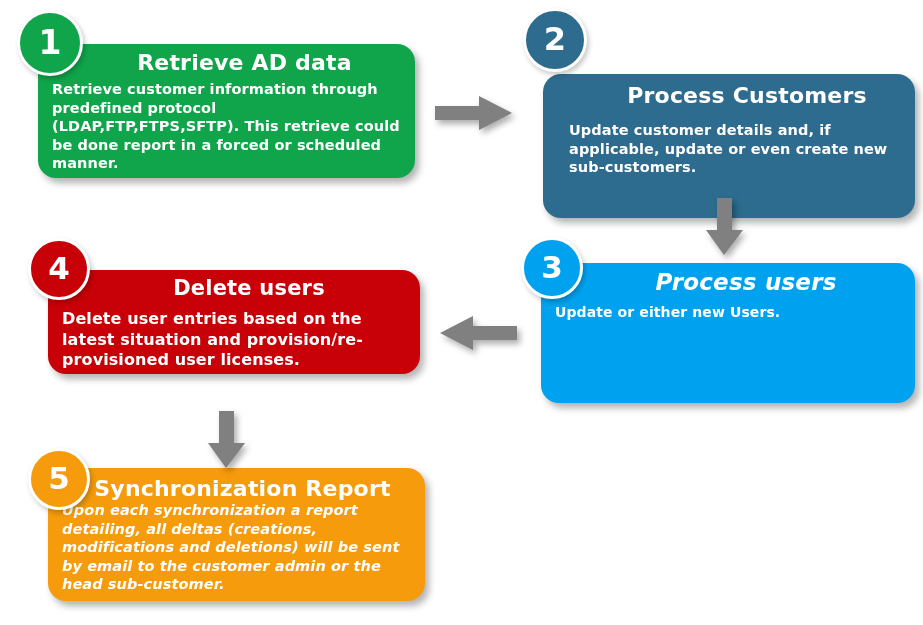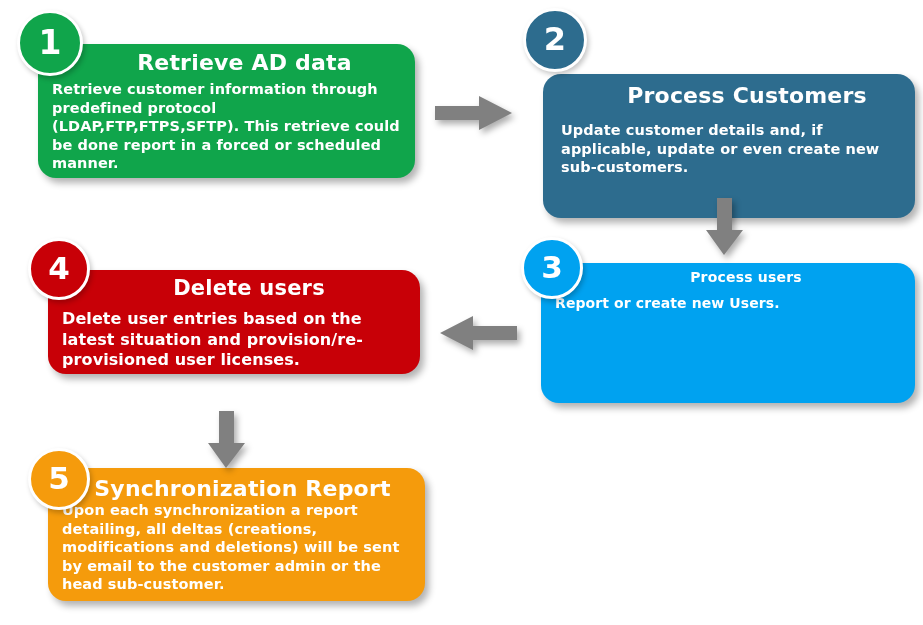--- a/index.html
+++ b/index.html
@@ -82,30 +82,30 @@
   #circle-2 { left: 523px; top: 8px;   width: 64px; height: 64px; font-size: 32px; }
   #circle-3 { left: 521px; top: 237px; width: 62px; height: 62px; font-size: 31px; }
   #circle-4 { left: 28px;  top: 238px; width: 62px; height: 62px; font-size: 31px; }
   #circle-5 { left: 28px;  top: 448px; width: 62px; height: 62px; font-size: 31px; }
 
   
   #box-1 .step-title { font-size: 22px; padding: 7px 10px 0 46px; }
   #box-1 .step-body  { font-size: 14.5px; padding: 6px 12px 0 14px; }
 
   #box-2 .step-title { font-size: 22px; padding: 10px 10px 0 46px; }
-  #box-2 .step-body  { font-size: 14.5px; padding: 14px 12px 0 18px; }
+  #box-2 .step-body  { font-size: 14.5px; padding: 14px 12px 0 26px; }
 
-  #box-3 .step-title { font-size: 14px; padding: 7px 10px 0 46px; }
+  #box-3 .step-title { font-size: 23px; padding: 7px 10px 0 46px; font-style: italic; }
   #box-3 .step-body  { font-size: 14px;  padding: 10px 12px 0 14px; }
 
   #box-4 .step-title { font-size: 21px; padding: 7px 10px 0 40px; }
   #box-4 .step-body  { font-size: 16px; padding: 10px 12px 0 14px; }
 
   #box-5 .step-title { font-size: 22px; padding: 9px 34px 0 46px; text-align: center; }
-  #box-5 .step-body  { font-size: 14.5px; padding: 1px 12px 0 14px; }
+  #box-5 .step-body  { font-size: 14.5px; padding: 1px 12px 0 14px; font-style: italic; }
 </style>
 </head>
 <body>
 
 <div id="canvas" style="background: rgb(255, 255, 255);">
 
   <div class="step-box" id="box-1" style="background: rgb(16, 165, 75);">
     <span class="step-title">Retrieve AD data</span>
     <span class="step-body">Retrieve customer information through predefined protocol (LDAP,FTP,FTPS,SFTP). This retrieve could be done report in a forced or scheduled manner.</span>
   </div>
@@ -116,21 +116,21 @@
   <div class="step-box" id="box-2" style="background: rgb(45, 108, 142);">
     <span class="step-title">Process Customers</span>
     <span class="step-body">Update customer details and, if applicable, update or even create new sub-customers.</span>
   </div>
   <div class="step-circle" id="circle-2" style="background: rgb(45, 108, 142);">
     <span>2</span>
   </div>
 
   <div class="step-box" id="box-3" style="background: rgb(0, 162, 240);">
     <span class="step-title">Process users</span>
-    <span class="step-body">Report or create new Users.</span>
+    <span class="step-body">Update or either new Users.</span>
   </div>
   <div class="step-circle" id="circle-3" style="background: rgb(0, 162, 240);">
     <span>3</span>
   </div>
 
   <div class="step-box" id="box-4" style="background: rgb(200, 0, 7);">
     <span class="step-title">Delete users</span>
     <span class="step-body">Delete user entries based on the latest situation and provision/re-provisioned user licenses.</span>
   </div>
   <div class="step-circle" id="circle-4" style="background: rgb(200, 0, 7);">

